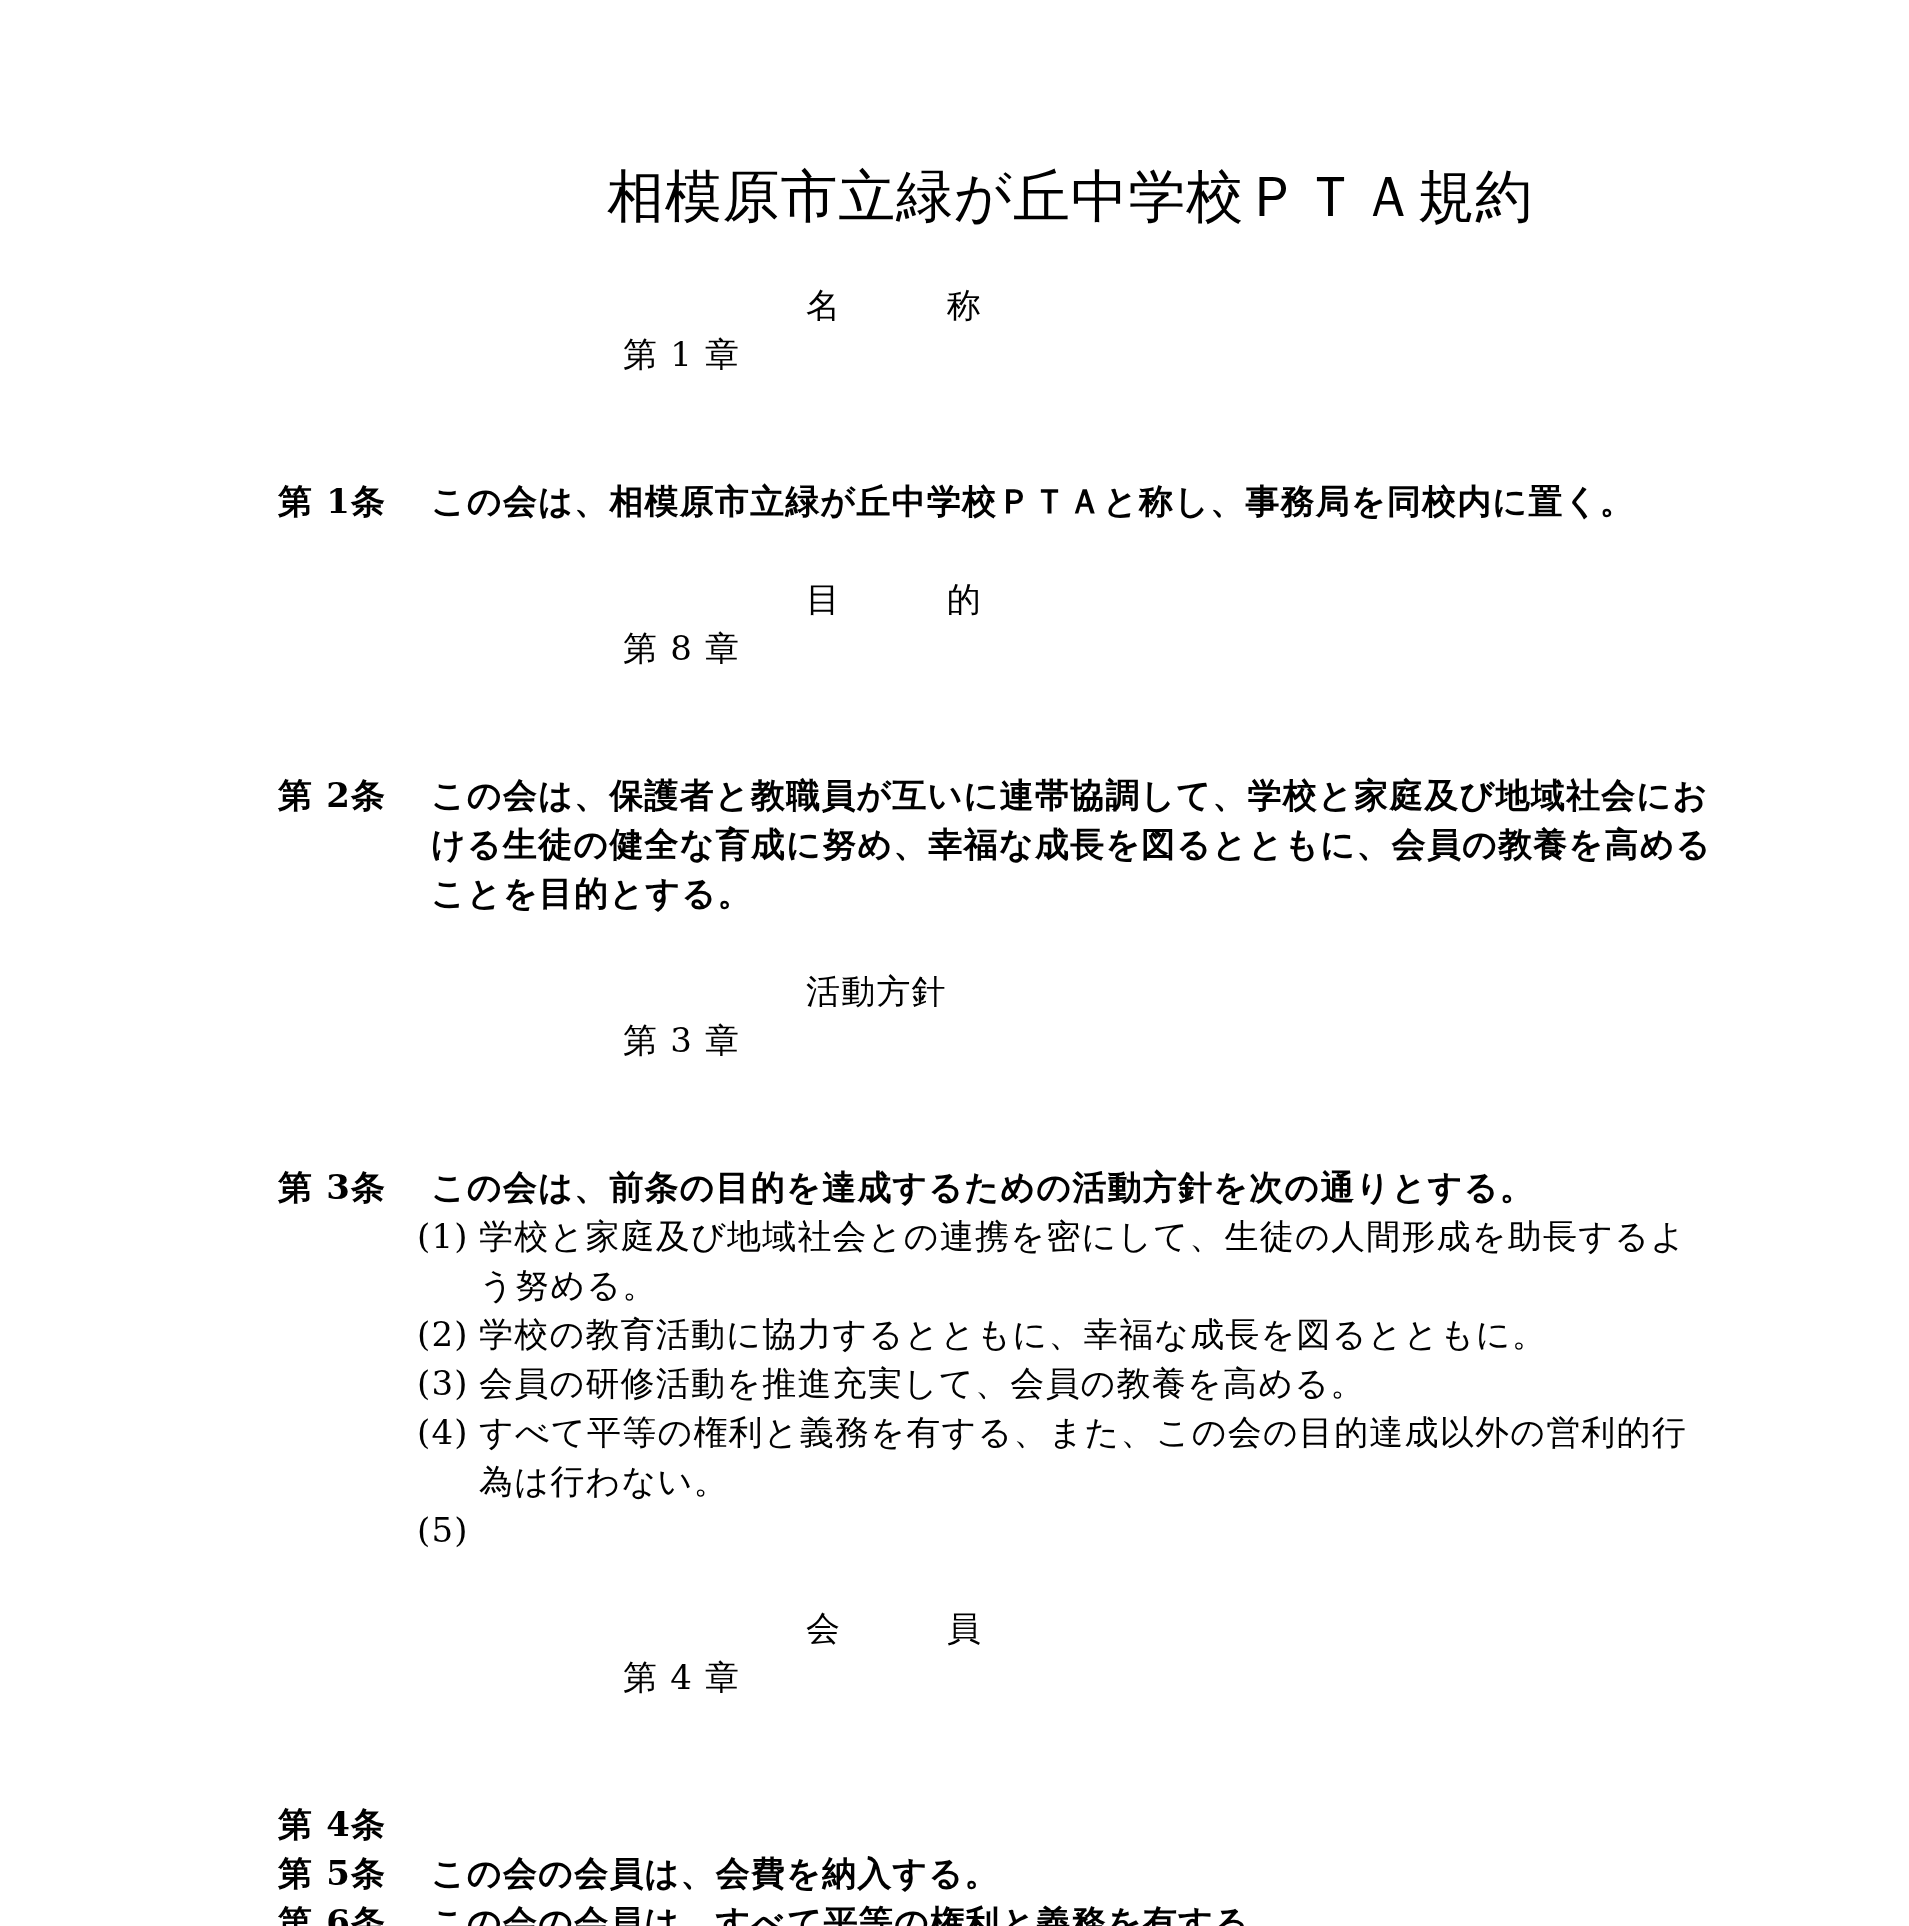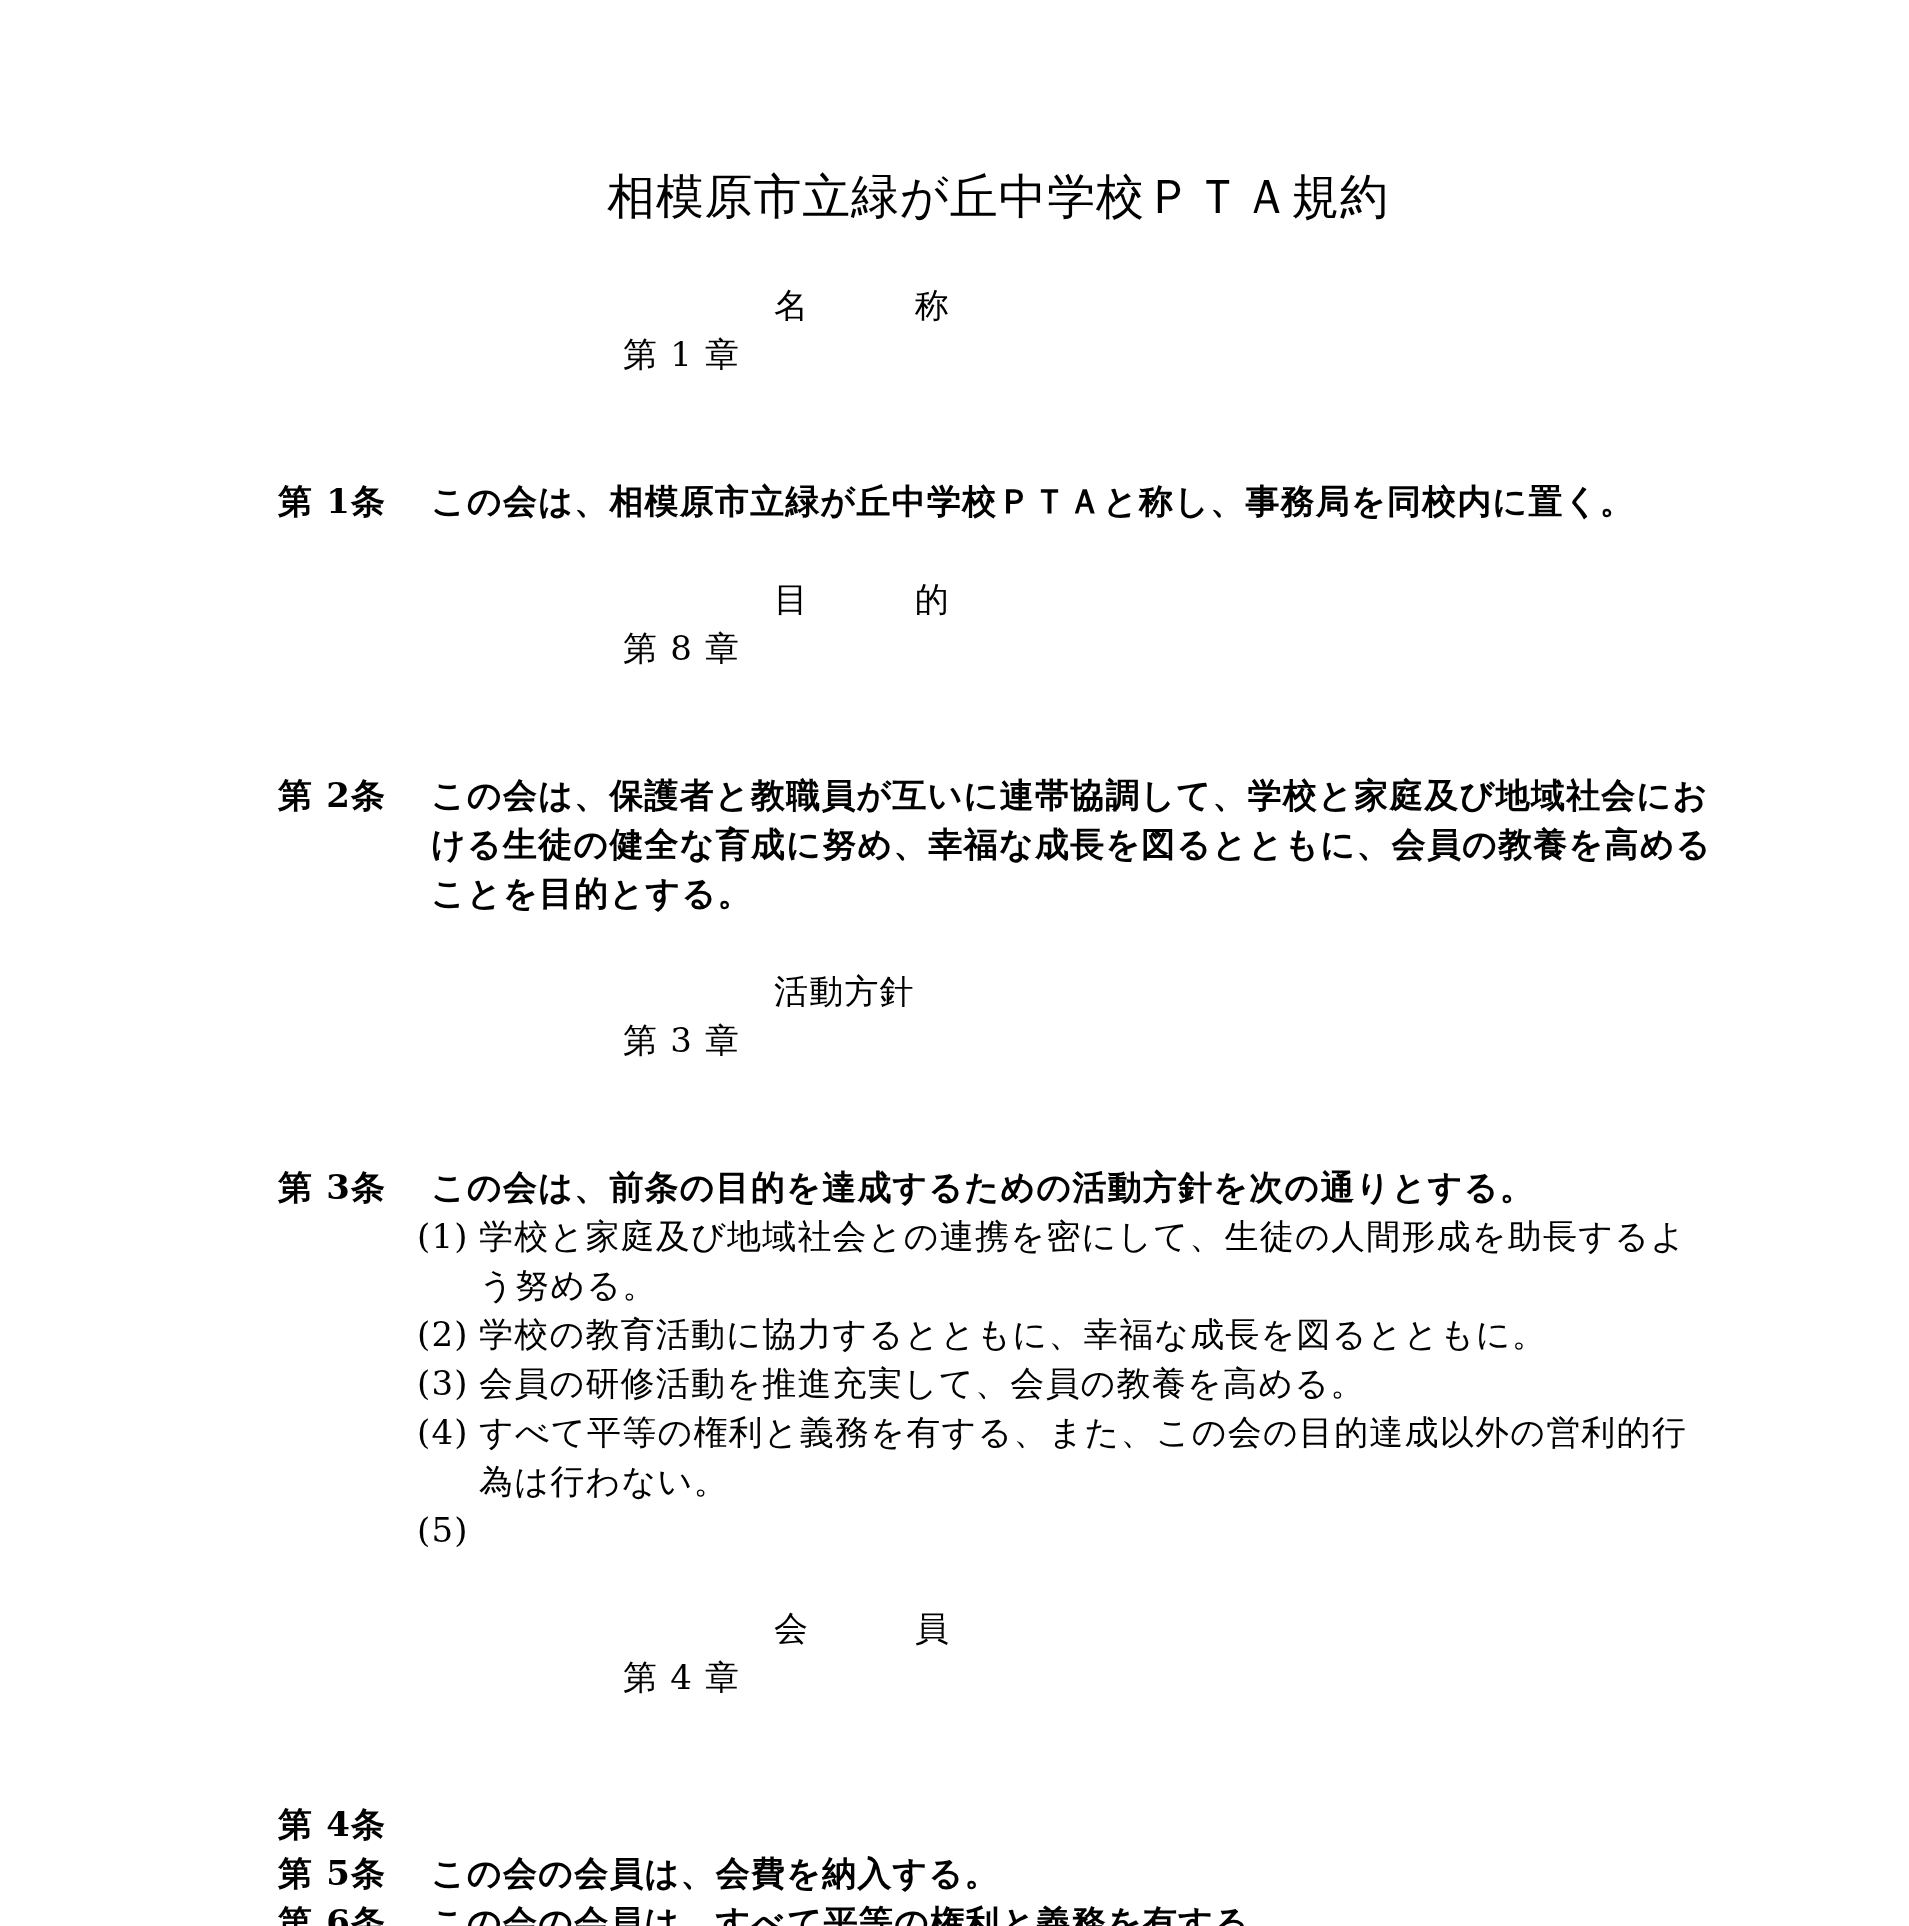--- a/index.html
+++ b/index.html
@@ -15,36 +15,36 @@
     font-size: 34px;
     line-height: 49px;
     letter-spacing: 1.2px;
     position: relative;
     overflow: hidden;
   }
   .doc {
     padding: 169px 116px 0 278px;
   }
   .title {
-    font-size: 48px;
+    font-size: 57px;
     line-height: 54px;
     margin-left: 329px;
     white-space: nowrap;
     letter-spacing: 0.8px;
   }
   .chapter-heading {
     margin-top: 49px;
     position: relative;
     padding-left: 273px;
     white-space: pre;
   }
   .chapter-heading.first-heading { margin-top: 58px; }
   .ch-name {
     position: absolute;
-    left: 496px;
+    left: 528px;
     top: 0;
     white-space: pre;
   }
   .article { display: flex; font-weight: bold; }
   .article-label {
     flex: none;
     width: 153px;
     white-space: pre;
   }
   .article-body { white-space: pre-line; }

